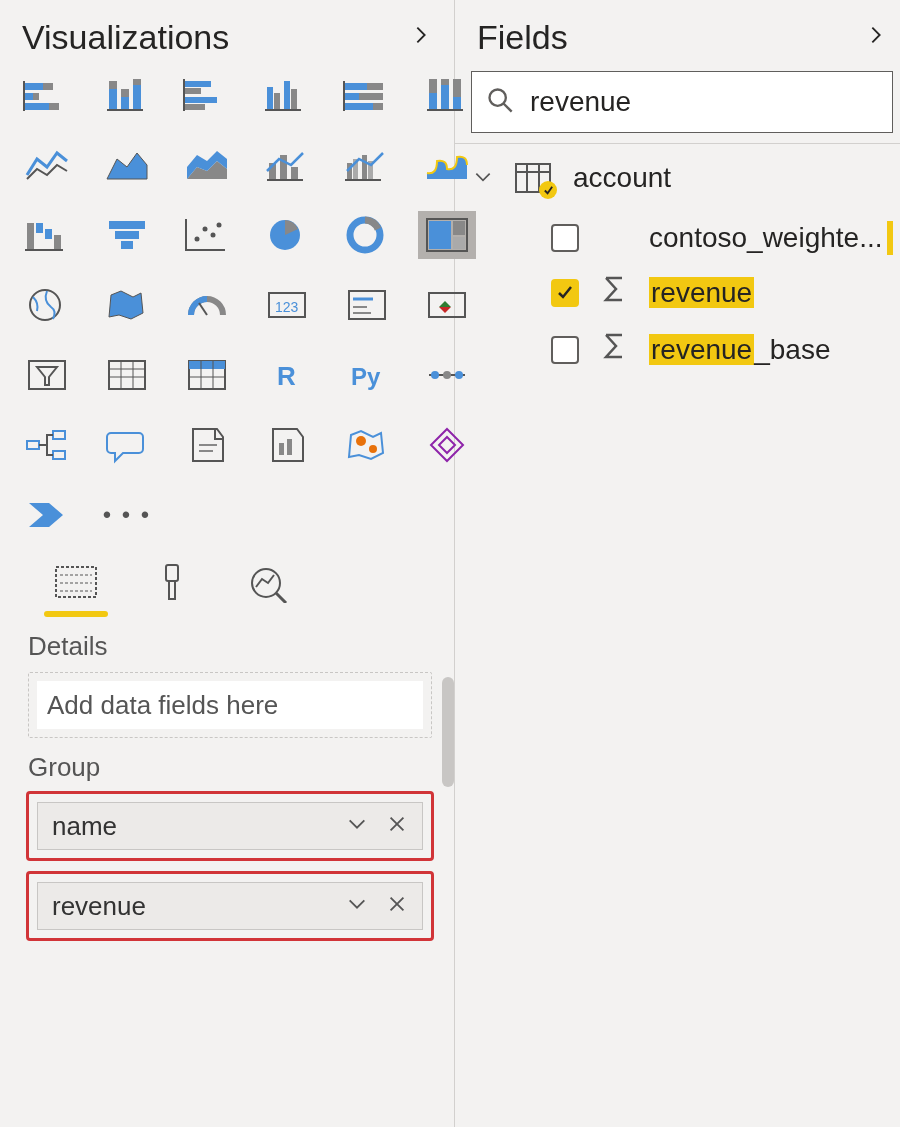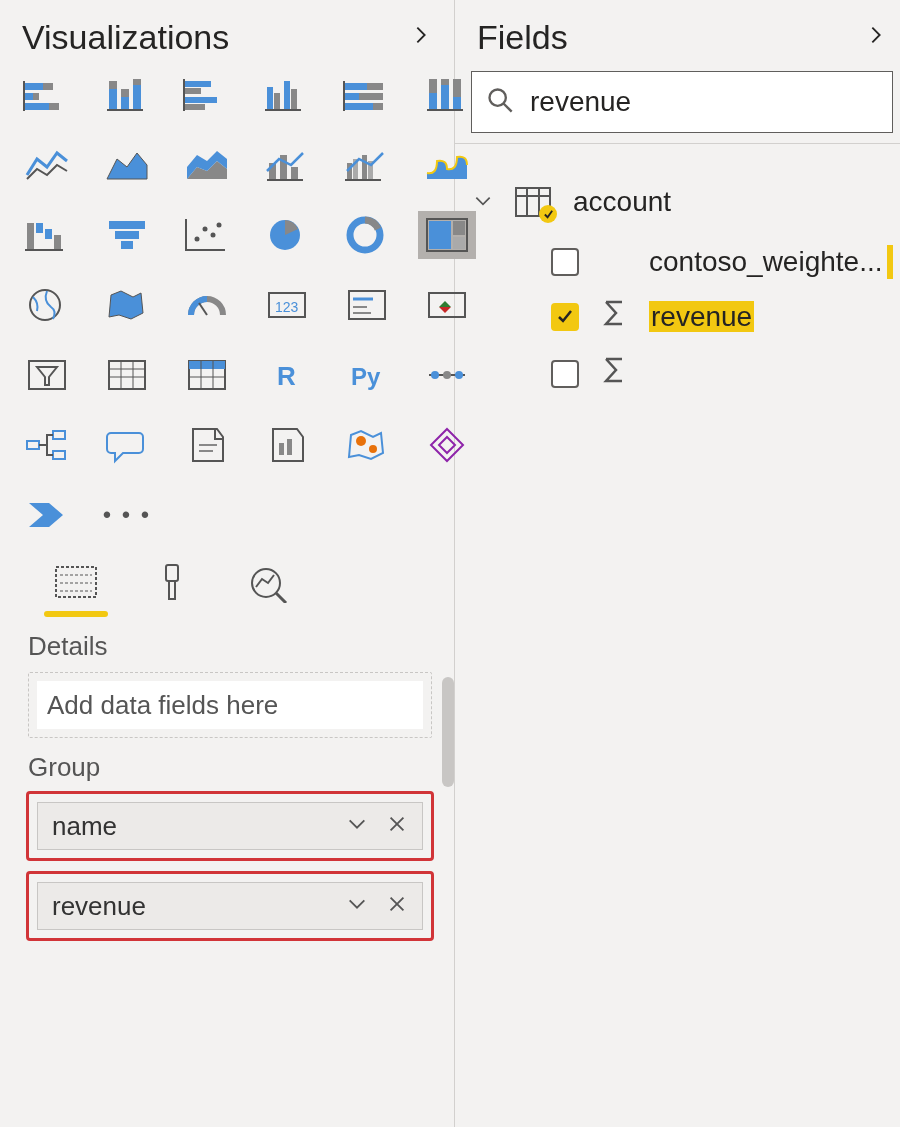--- a/index.html
+++ b/index.html
@@ -123,21 +123,20 @@
   .tree {
     padding: 18px 16px 0 18px;
     border-top: 1px solid #d2d0ce;
     font-size: 28px;
   }
   .tree-table {
     display: flex; align-items: center; gap: 22px;
     margin-bottom: 18px;
     position: relative;
     cursor: pointer;
-    margin-top: 24px;
   }
   .tree-table .expand svg { width: 20px; height: 20px; }
   .table-icon { position: relative; width: 36px; height: 30px; }
   .table-icon svg { width: 36px; height: 30px; }
   .table-badge {
     position: absolute;
     bottom: -6px; right: -6px;
     width: 18px; height: 18px;
     background: #f2c811;
     border-radius: 50%;
@@ -614,15 +613,16 @@
       <span class="field-name"><mark>revenue</mark></span>
     </div>
 
     <div class="field-row">
       <span class="checkbox"></span>
       <span class="sigma">
         <svg viewBox="0 0 24 30">
             <path d="M4 4h16 M4 4l10 11L4 26h16" stroke="#555" stroke-width="2.5" fill="none"></path>
           </svg>
       </span>
+      <span class="field-name"><mark>revenue</mark>_base</span>
     </div>
   </div>
 </div>
 
 </body></html>

